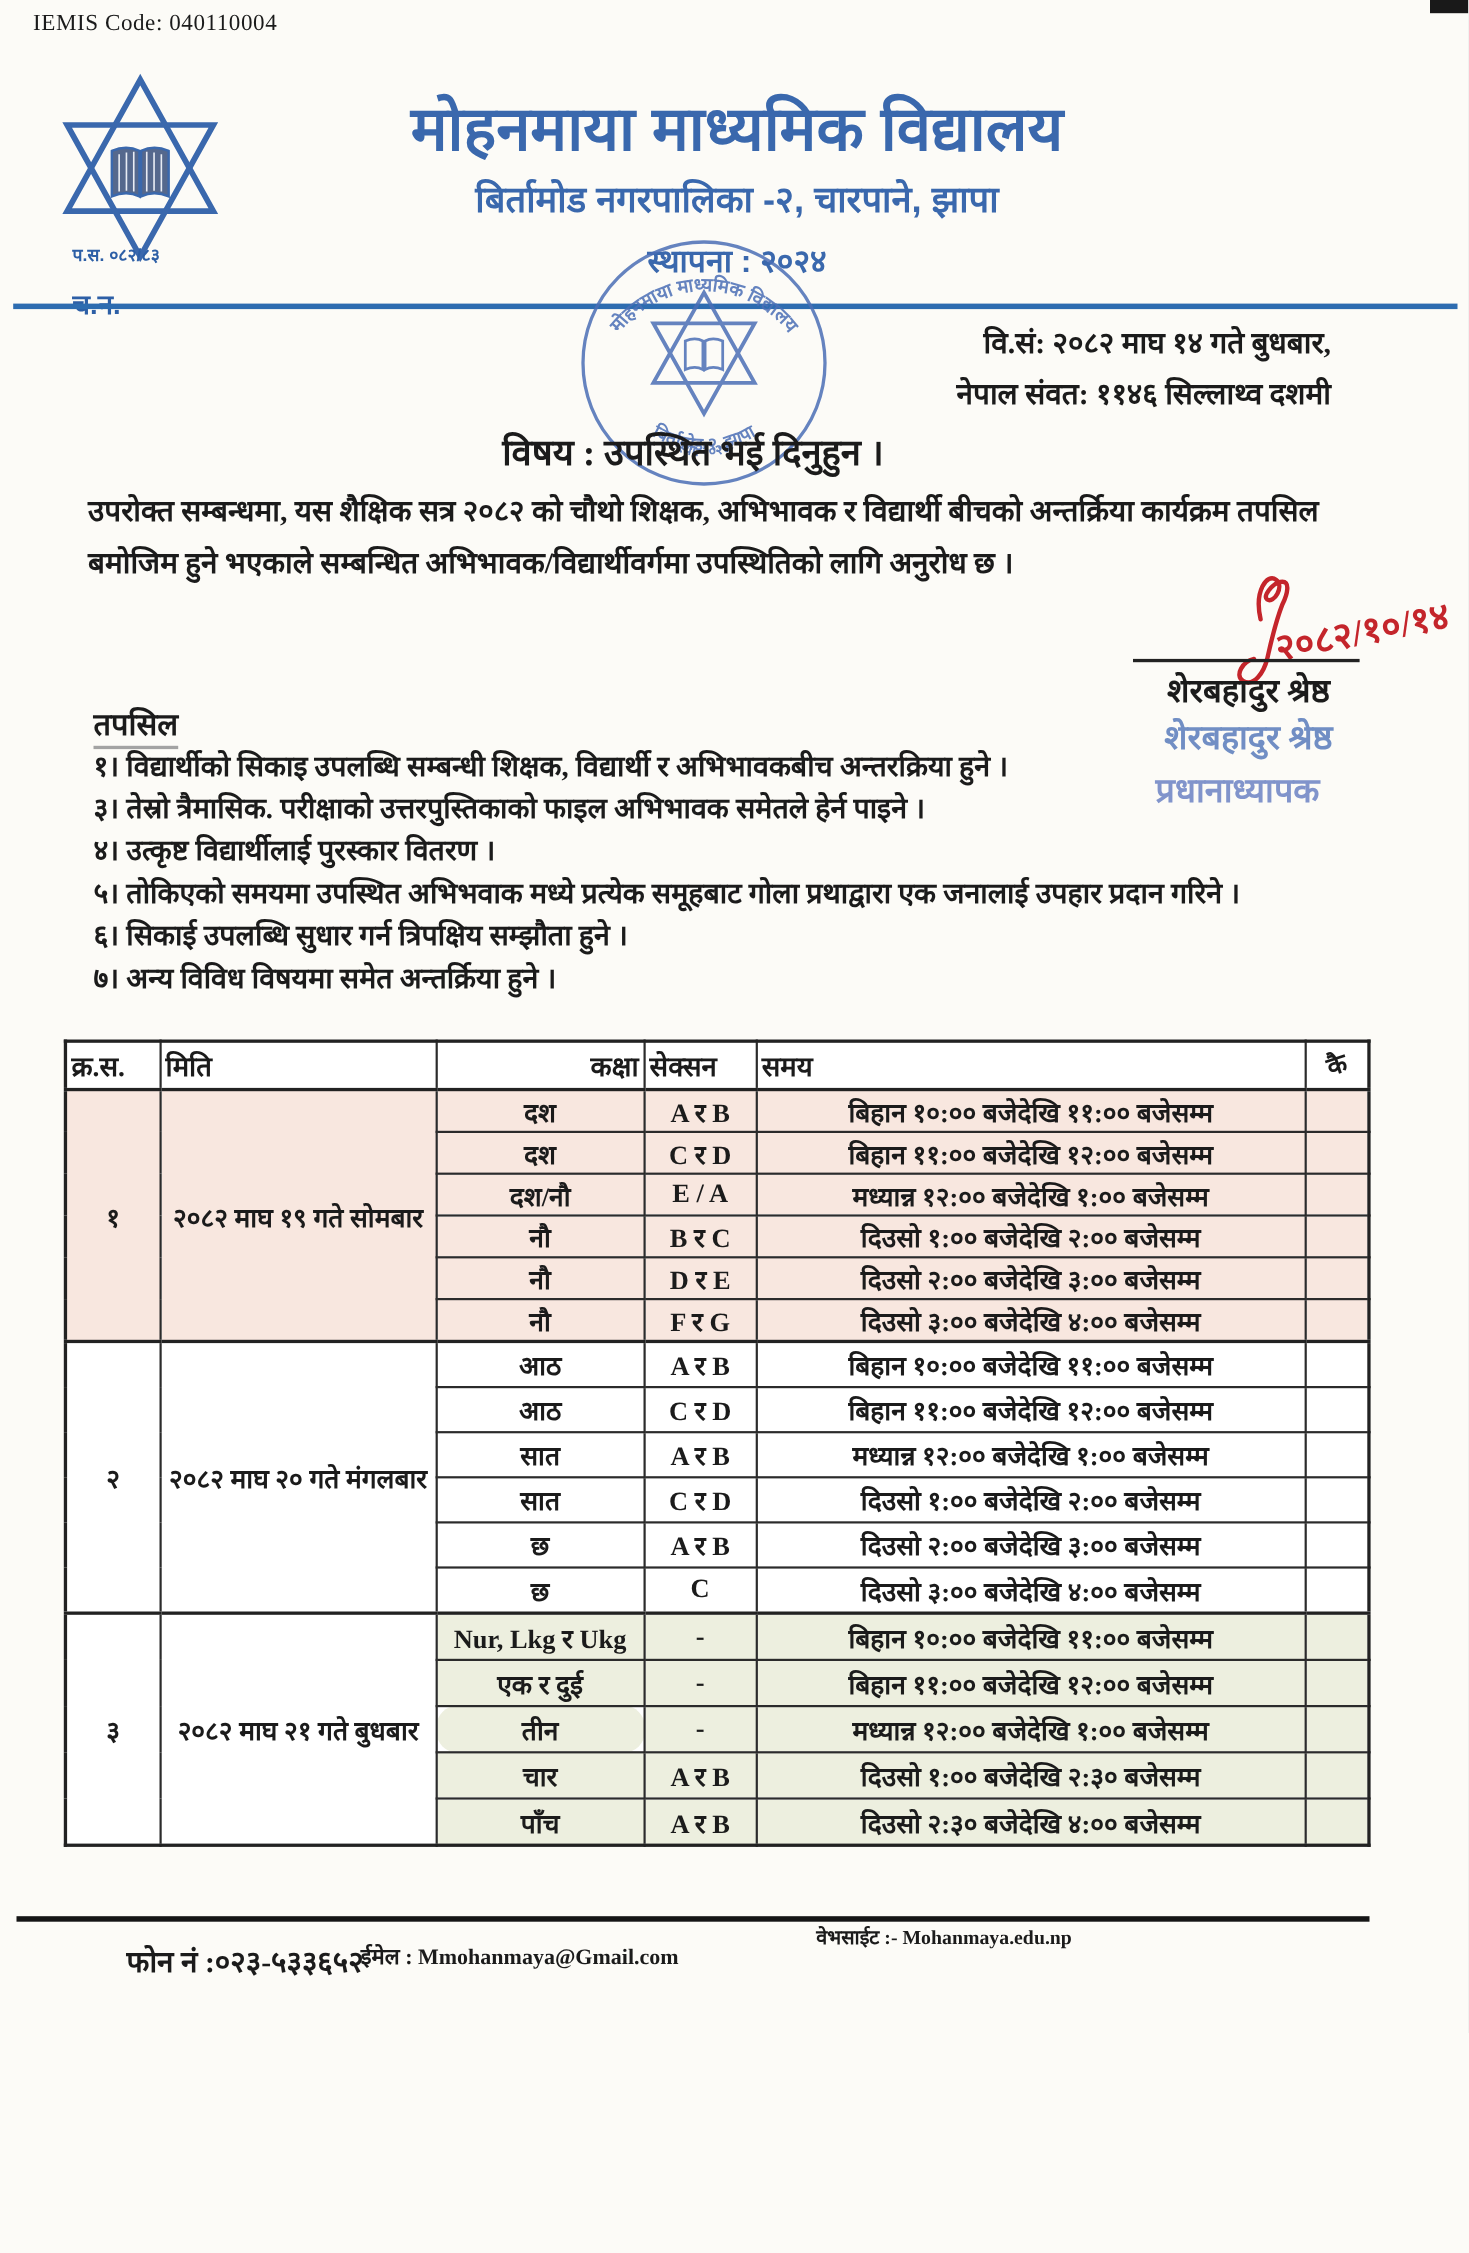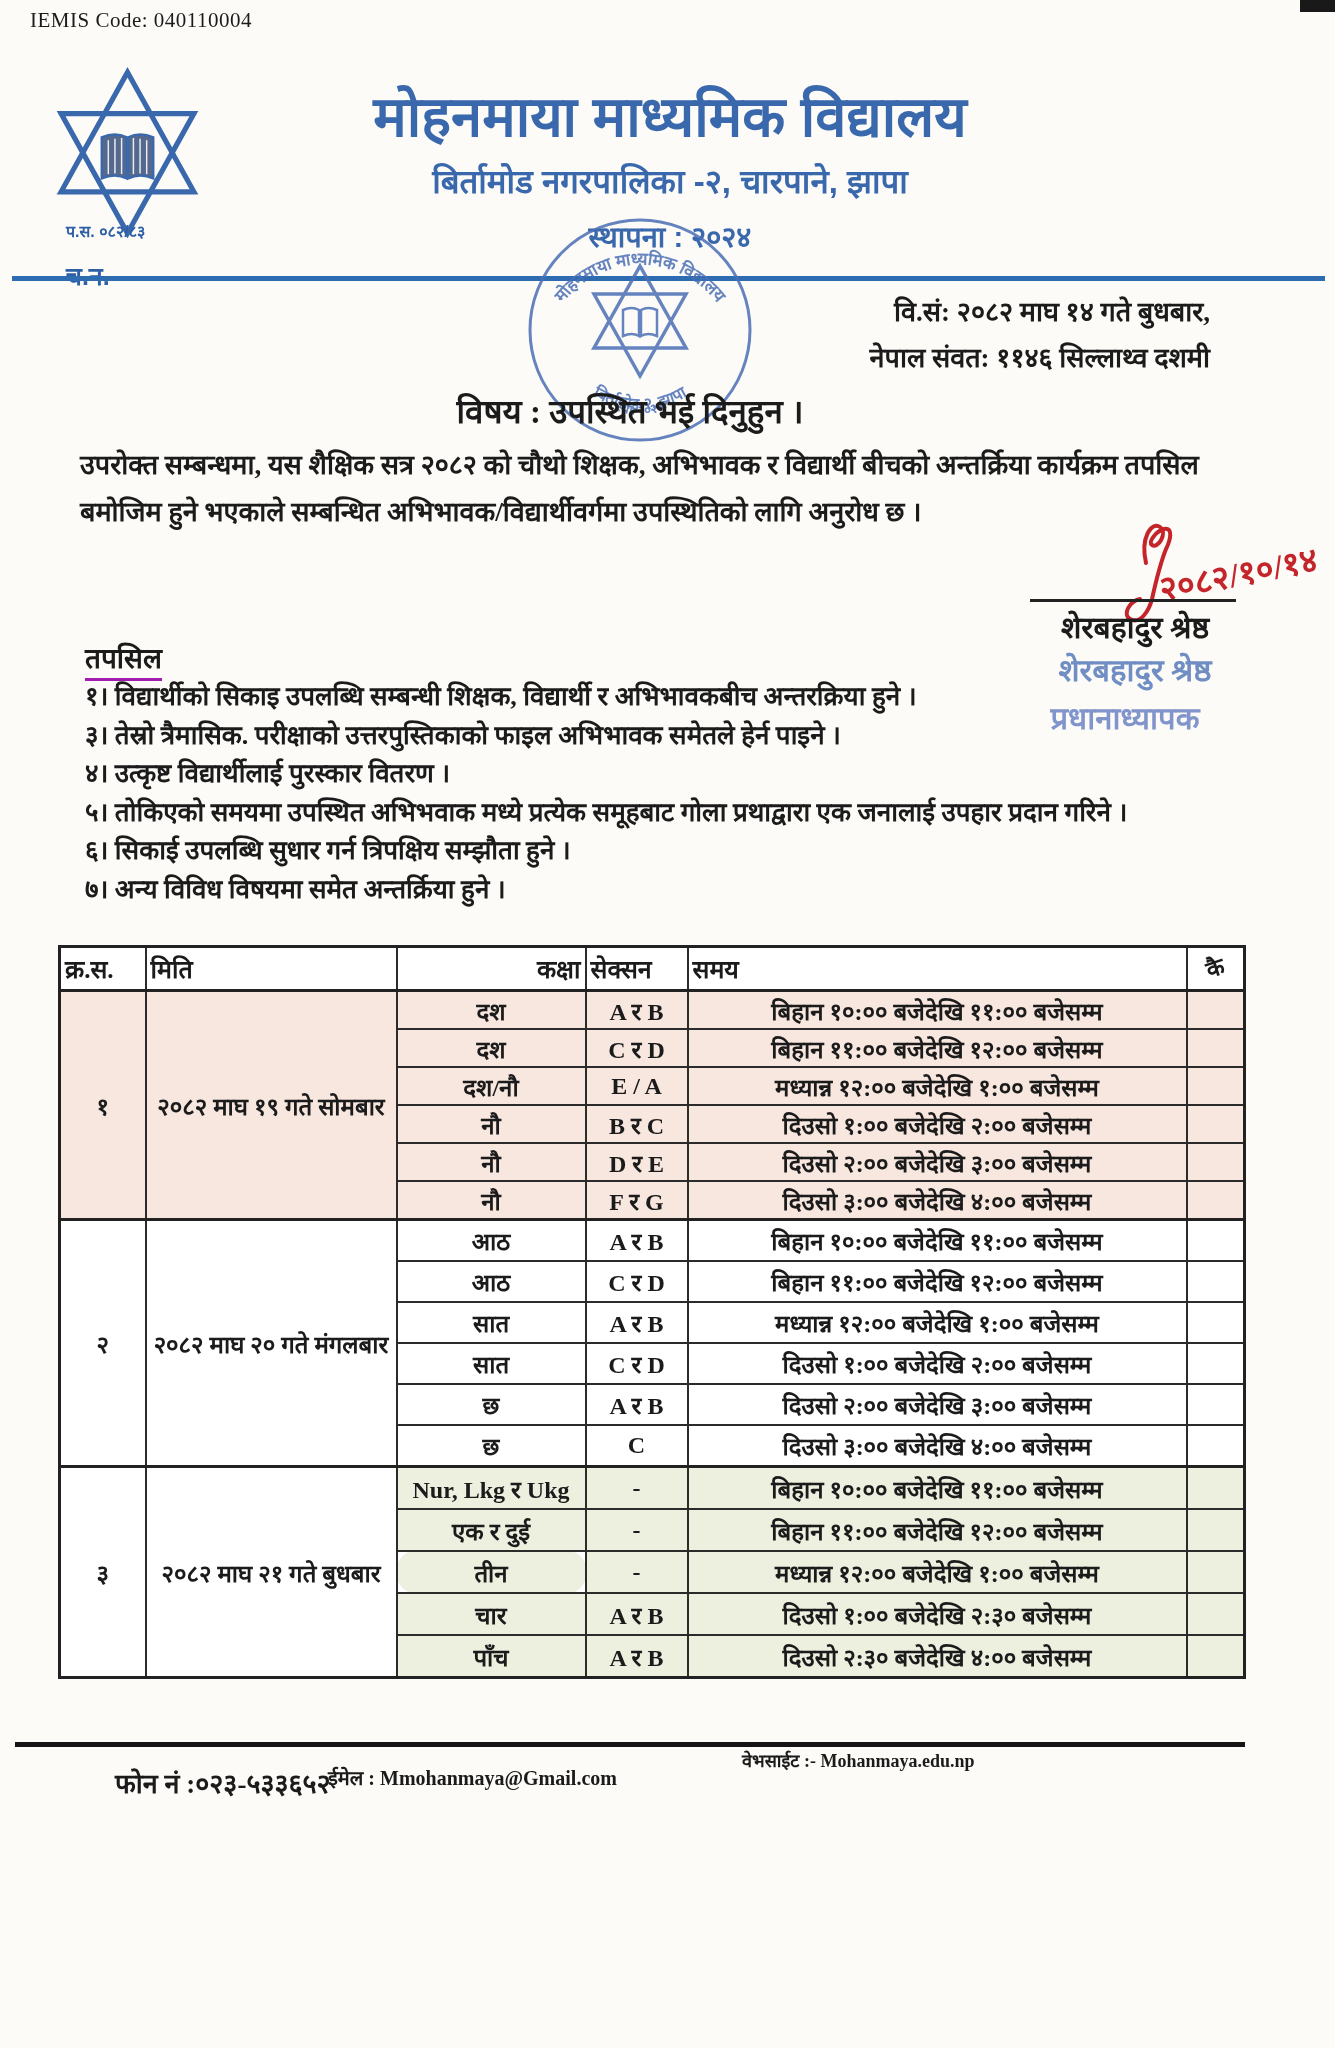--- a/index.html
+++ b/index.html
@@ -30,21 +30,21 @@
   .date-line2{right:125px;top:338px;font-size:27px;font-weight:700;white-space:nowrap;}
   .subject{left:100px;top:388px;width:1060px;text-align:center;font-size:33px;font-weight:700;}
   .body-par{left:80px;top:442px;width:1150px;font-size:27px;font-weight:600;line-height:47px;}
   
   .sig-svg{left:1100px;top:515px;}
   .sig-line{left:1030px;top:599px;width:206px;height:3px;background:#222;}
   .sig-name{left:1000px;top:606px;width:270px;text-align:center;font-size:30px;font-weight:700;}
   .sig-stamp-name{left:995px;top:648px;width:280px;text-align:center;font-size:31px;font-weight:700;color:#4f74b8;opacity:.8;}
   .sig-stamp-title{left:985px;top:696px;width:280px;text-align:center;font-size:31px;font-weight:700;color:#6c83c4;opacity:.85;}
   
-  .tapasil-heading{left:85px;top:638px;font-size:28px;font-weight:700;border-bottom:3px solid #a21caf;padding-bottom:2px;}
+  .tapasil-heading{left:85px;top:638px;font-size:28px;font-weight:700;border-bottom:3px solid #a3a3a3;padding-bottom:2px;}
   .tapasil-list{left:85px;top:678px;width:1180px;}
   .tapasil-item{font-size:26px;font-weight:600;line-height:38.5px;white-space:nowrap;}
   
   table.schedule{position:absolute;left:58px;top:945px;width:1185px;border-collapse:collapse;table-layout:fixed;background:#fff;border:3px solid #222;}
   table.schedule th,table.schedule td{border:2px solid #2b2b2b;padding:0 4px;overflow:hidden;}
   table.schedule thead th{height:38px;font-size:25px;font-weight:700;text-align:left;vertical-align:top;padding-top:3px;background:#fff;}
   table.schedule thead th.center{text-align:right;padding-left:19px;}
   table.schedule thead th.remark-h{text-align:center;}
   table.schedule thead th.remark-h span{display:inline-block;transform:rotate(-18deg);font-size:23px;}
   table.schedule tbody td{text-align:center;font-size:24px;font-weight:600;vertical-align:middle;}

